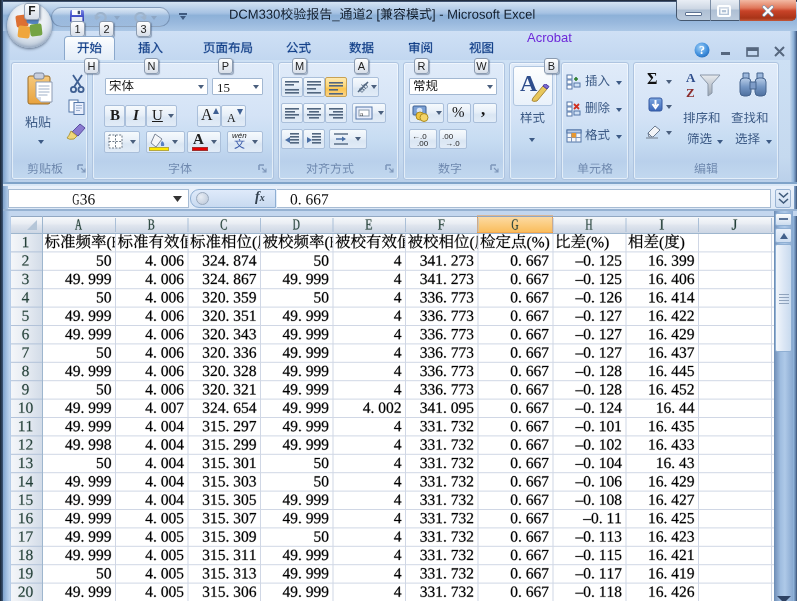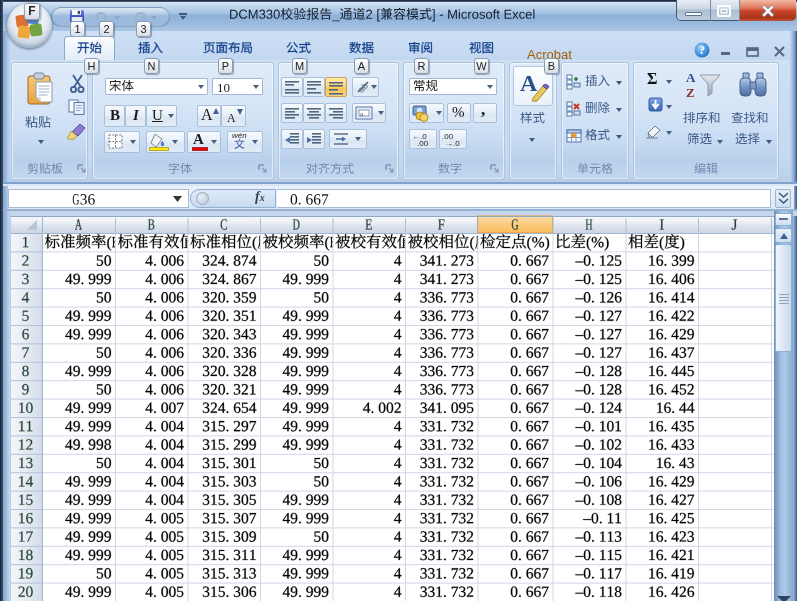--- a/index.html
+++ b/index.html
@@ -99,21 +99,21 @@
   </svg>
 <svg style="position:absolute;left:348.5px;top:42px" width="27" height="16" viewBox="0 0 27 16">
     <path fill="#15428b" d="M0.9 6.2H5.7V7H0.9ZM0.6 2H6.6V2.8H0.6ZM5.5 -0.1 6.3 0.3Q6.1 0.7 5.8 1.1Q5.5 1.6 5.2 1.9L4.6 1.6Q4.8 1.4 4.9 1.1Q5.1 0.8 5.3 0.5Q5.4 0.2 5.5 -0.1ZM3.2 -0.3H4.1V5.2H3.2ZM1.1 0.3 1.8 0Q2 0.4 2.3 0.8Q2.5 1.3 2.6 1.6L1.9 1.9Q1.8 1.6 1.6 1.1Q1.3 0.7 1.1 0.3ZM3.2 2.3 3.9 2.7Q3.6 3.2 3.1 3.8Q2.6 4.3 2.1 4.7Q1.5 5.2 1 5.5Q0.9 5.3 0.8 5.1Q0.6 4.9 0.5 4.8Q1 4.5 1.5 4.2Q2.1 3.8 2.5 3.3Q3 2.8 3.2 2.3ZM4 2.6Q4.1 2.7 4.5 2.9Q4.8 3.1 5.2 3.3Q5.5 3.6 5.8 3.8Q6.2 4 6.3 4.1L5.8 4.8Q5.6 4.6 5.3 4.4Q5 4.1 4.7 3.9Q4.3 3.6 4 3.4Q3.7 3.2 3.5 3ZM7.6 2.1H11.8V3H7.6ZM7.9 -0.2 8.7 -0.1Q8.5 1.1 8.3 2.2Q8 3.4 7.6 4.3Q7.2 5.3 6.7 6Q6.7 5.9 6.5 5.8Q6.4 5.7 6.3 5.6Q6.1 5.5 6 5.4Q6.5 4.8 6.9 3.9Q7.2 3 7.5 1.9Q7.7 0.9 7.9 -0.2ZM10.2 2.6 11 2.7Q10.8 4.8 10.2 6.4Q9.6 8.1 8.6 9.2Q7.7 10.4 6.2 11.2Q6.1 11.1 6 11Q5.9 10.8 5.8 10.7Q5.7 10.6 5.6 10.5Q7.1 9.8 8 8.7Q8.9 7.6 9.4 6.1Q9.9 4.6 10.2 2.6ZM8.1 2.9Q8.4 4.6 8.9 6Q9.4 7.5 10.2 8.6Q11 9.7 12.1 10.4Q12 10.5 11.8 10.7Q11.6 10.9 11.5 11.1Q10.3 10.4 9.5 9.2Q8.7 8 8.2 6.4Q7.6 4.9 7.3 3ZM1.4 8.3 2 7.7Q2.6 8 3.3 8.3Q4 8.7 4.7 9Q5.3 9.4 5.7 9.7L5.2 10.3Q4.7 10 4.1 9.6Q3.5 9.2 2.8 8.9Q2 8.5 1.4 8.3ZM5.4 6.2H5.5L5.7 6.1L6.2 6.3Q5.8 7.7 5 8.6Q4.2 9.6 3.2 10.2Q2.2 10.8 1 11.1Q0.9 10.9 0.8 10.7Q0.6 10.5 0.5 10.4Q1.6 10.1 2.6 9.6Q3.6 9.1 4.3 8.3Q5 7.4 5.4 6.3ZM1.4 8.3Q1.7 7.9 1.9 7.4Q2.2 6.9 2.5 6.4Q2.7 5.8 2.9 5.4L3.7 5.5Q3.6 6 3.3 6.6Q3 7.1 2.8 7.6Q2.5 8.1 2.2 8.5Z M17.9 0.2H24V3.5H17.9V2.7H23.1V1.1H17.9ZM17.4 0.2H18.4V4Q18.4 4.8 18.3 5.7Q18.2 6.7 18.1 7.6Q17.9 8.6 17.6 9.5Q17.3 10.4 16.8 11.2Q16.7 11.1 16.6 11Q16.4 10.9 16.3 10.8Q16.1 10.7 16 10.7Q16.5 9.9 16.8 9.1Q17.1 8.3 17.2 7.4Q17.4 6.5 17.4 5.6Q17.4 4.8 17.4 4ZM17.9 4.9H24.5V5.7H17.9ZM18.9 9.9H23.6V10.7H18.9ZM20.8 3.4H21.7V7.6H20.8ZM18.5 7.2H24.1V11.2H23.2V8H19.4V11.2H18.5ZM12.9 6.3Q13.6 6.1 14.6 5.8Q15.7 5.5 16.8 5.2L16.9 6Q15.9 6.3 14.9 6.7Q13.9 7 13.1 7.3ZM13 2.2H16.9V3.1H13ZM14.6 -0.3H15.5V10Q15.5 10.4 15.4 10.6Q15.3 10.8 15 10.9Q14.8 11.1 14.4 11.1Q14.1 11.1 13.5 11.1Q13.4 10.9 13.4 10.7Q13.3 10.4 13.2 10.2Q13.6 10.3 13.9 10.3Q14.3 10.3 14.4 10.3Q14.5 10.3 14.5 10.2Q14.6 10.2 14.6 10Z" stroke="#15428b" stroke-width="0.25"></path>
   </svg>
 <svg style="position:absolute;left:408.0px;top:42px" width="27" height="16" viewBox="0 0 27 16">
     <path fill="#15428b" d="M1 1H11.5V3.1H10.5V1.9H2V3.1H1ZM5.4 -0.1 6.3 -0.4Q6.5 -0.1 6.7 0.3Q6.9 0.7 7 1L6 1.3Q5.9 1 5.7 0.6Q5.6 0.2 5.4 -0.1ZM1.8 3.6H10.7V9.5H9.7V4.4H2.7V9.5H1.8ZM2.4 5.8H10.2V6.6H2.4ZM2.4 8H10.3V8.8H2.4ZM5.8 2.3H6.7V11.2H5.8Z M16.8 4.6V6.1H20.6V4.6ZM16 3.9H21.5V6.9H16ZM17.4 6.6H18.3Q18.2 7.5 17.9 8.2Q17.7 8.9 17.2 9.5Q16.6 10 15.7 10.4Q15.7 10.3 15.6 10.1Q15.5 10 15.4 9.9Q15.3 9.7 15.2 9.7Q16 9.4 16.5 8.9Q16.9 8.5 17.1 7.9Q17.3 7.4 17.4 6.6ZM20.2 1.8 21.1 2.1Q20.8 2.6 20.4 3.2Q20.1 3.8 19.8 4.2L19 4Q19.2 3.7 19.4 3.3Q19.6 2.9 19.9 2.5Q20.1 2.1 20.2 1.8ZM16.5 2.2 17.2 1.9Q17.5 2.2 17.8 2.7Q18.1 3.2 18.2 3.5L17.5 3.9Q17.3 3.6 17.1 3.1Q16.8 2.6 16.5 2.2ZM23 0.4H23.9V10Q23.9 10.4 23.8 10.6Q23.7 10.8 23.4 11Q23.2 11.1 22.8 11.1Q22.4 11.1 21.8 11.1Q21.7 10.9 21.7 10.7Q21.6 10.4 21.5 10.3Q21.9 10.3 22.3 10.3Q22.6 10.3 22.7 10.3Q22.9 10.3 22.9 10.2Q23 10.2 23 10ZM13.6 2.5H14.6V11.2H13.6ZM13.8 0.3 14.5 -0.1Q14.8 0.1 15.1 0.4Q15.4 0.7 15.6 1Q15.9 1.3 16 1.5L15.3 2.1Q15.1 1.8 14.9 1.5Q14.7 1.2 14.4 0.9Q14.1 0.6 13.8 0.3ZM16.9 0.4H23.5V1.2H16.9ZM19.2 6.6H20V9Q20 9.2 20 9.2Q20.1 9.3 20.3 9.3Q20.4 9.3 20.6 9.3Q20.8 9.3 21 9.3Q21.2 9.3 21.2 9.3Q21.4 9.3 21.4 9.2Q21.5 9.1 21.5 8.9Q21.6 8.7 21.6 8.2Q21.7 8.3 21.9 8.4Q22.1 8.5 22.3 8.5Q22.3 9.1 22.2 9.4Q22.1 9.8 21.9 9.9Q21.7 10 21.3 10Q21.3 10 21.1 10Q21 10 20.8 10Q20.6 10 20.4 10Q20.3 10 20.2 10Q19.8 10 19.6 9.9Q19.3 9.8 19.2 9.6Q19.2 9.4 19.2 9Z" stroke="#15428b" stroke-width="0.25"></path>
   </svg>
 <svg style="position:absolute;left:469.0px;top:42px" width="27" height="16" viewBox="0 0 27 16">
     <path fill="#15428b" d="M5.6 0.3H11.3V7H10.4V1.1H6.5V7H5.6ZM8.4 6.8H9.3V9.9Q9.3 10.1 9.4 10.2Q9.5 10.3 9.7 10.3H10.7Q10.9 10.3 11.1 10.1Q11.2 10 11.2 9.5Q11.3 9.1 11.3 8.2Q11.5 8.3 11.7 8.4Q11.9 8.5 12.1 8.5Q12 9.5 11.9 10.1Q11.8 10.6 11.5 10.8Q11.3 11 10.7 11H9.6Q8.9 11 8.7 10.8Q8.4 10.6 8.4 9.9ZM8 2.1H8.9V4.5Q8.9 5.4 8.7 6.3Q8.6 7.1 8.2 8Q7.8 8.9 7 9.7Q6.3 10.6 5 11.2Q5 11.1 4.9 11Q4.8 10.8 4.6 10.7Q4.5 10.6 4.4 10.5Q5.6 9.9 6.3 9.2Q7 8.4 7.4 7.6Q7.7 6.8 7.9 6.1Q8 5.3 8 4.5ZM0.8 1.8H4.4V2.7H0.8ZM2.4 5.5 3.3 4.5V11.2H2.4ZM3.3 4.7Q3.4 4.8 3.7 5.1Q3.9 5.4 4.2 5.7Q4.5 6 4.7 6.3Q5 6.6 5.1 6.7L4.5 7.5Q4.3 7.3 4.1 6.9Q3.9 6.6 3.6 6.3Q3.4 5.9 3.1 5.6Q2.9 5.3 2.7 5.1ZM4.1 1.8H4.3L4.5 1.8L5 2.2Q4.6 3.3 3.9 4.3Q3.3 5.3 2.5 6.2Q1.7 7.1 0.9 7.7Q0.9 7.5 0.8 7.3Q0.7 7.2 0.6 7Q0.6 6.8 0.5 6.7Q1.2 6.2 1.9 5.5Q2.6 4.7 3.2 3.8Q3.8 3 4.1 2ZM1.9 0.1 2.6 -0.3Q3 0.1 3.3 0.5Q3.7 1 3.8 1.3L3.1 1.8Q2.9 1.4 2.6 1Q2.3 0.5 1.9 0.1Z M13.5 0.2H24V11.2H23V1.1H14.5V11.2H13.5ZM14.1 9.8H23.6V10.7H14.1ZM17.2 6.7 17.6 6.1Q18.1 6.2 18.6 6.4Q19.2 6.6 19.7 6.7Q20.2 6.9 20.6 7.1L20.2 7.7Q19.8 7.5 19.3 7.3Q18.8 7.2 18.2 7Q17.7 6.8 17.2 6.7ZM17.7 1.4 18.5 1.6Q18.1 2.2 17.6 2.7Q17.1 3.3 16.6 3.7Q16.1 4.2 15.6 4.5Q15.5 4.5 15.4 4.4Q15.3 4.3 15.1 4.2Q15 4 14.9 4Q15.7 3.5 16.5 2.8Q17.2 2.1 17.7 1.4ZM21 2.3H21.2L21.3 2.3L21.9 2.6Q21.4 3.4 20.6 4Q19.9 4.7 19 5.2Q18 5.7 17.1 6.1Q16.1 6.4 15.1 6.6Q15.1 6.5 15 6.4Q14.9 6.2 14.8 6.1Q14.8 6 14.7 5.9Q15.6 5.7 16.5 5.4Q17.5 5.1 18.4 4.6Q19.2 4.2 19.9 3.7Q20.6 3.1 21 2.5ZM17.1 3Q17.7 3.7 18.6 4.2Q19.5 4.8 20.6 5.2Q21.7 5.6 22.8 5.8Q22.7 5.9 22.5 6.1Q22.3 6.3 22.3 6.5Q21.1 6.2 20 5.8Q18.9 5.3 18 4.7Q17 4.1 16.4 3.4ZM17.4 2.3H21.3V3.1H16.9ZM15.9 8.3 16.4 7.7Q17 7.7 17.7 7.9Q18.4 8 19.1 8.1Q19.8 8.3 20.4 8.4Q21 8.6 21.4 8.7L21 9.4Q20.4 9.2 19.6 9Q18.7 8.8 17.8 8.6Q16.8 8.4 15.9 8.3Z" stroke="#15428b" stroke-width="0.25"></path>
   </svg>
-<div style="position:absolute;left:527px;top:47px;color:#a16207;font:13px 'Liberation Sans',sans-serif">Acrobat</div>
+<div style="position:absolute;left:527px;top:30px;color:#6d28d9;font:13px 'Liberation Sans',sans-serif">Acrobat</div>
 <svg style="position:absolute;left:694px;top:42px" width="16" height="16" viewBox="0 0 16 16">
     <circle cx="8" cy="8" r="7.5" fill="url(#hlp)"></circle>
     <text x="8" y="12" text-anchor="middle" font-family="Liberation Serif" font-size="12" font-weight="bold" fill="#fff">?</text>
   </svg>
 <div style="position:absolute;left:721px;top:52px;width:9px;height:3px;background:#56677e"></div>
 <svg style="position:absolute;left:746px;top:47px" width="13" height="10" viewBox="0 0 13 10">
     <rect x="1" y="1" width="11" height="8" fill="none" stroke="#56677e" stroke-width="1.6"></rect>
     <rect x="1" y="1" width="11" height="3" fill="#56677e"></rect>
   </svg>
 <svg style="position:absolute;left:773px;top:46px" width="13" height="11" viewBox="0 0 13 11">
@@ -171,21 +171,21 @@
 <svg style="position:absolute;left:258px;top:164px" width="10" height="10" viewBox="0 0 10 10">
     <path d="M1 1 h5 M1 1 v5" stroke="#7e97ba" stroke-width="1.5" fill="none"></path>
     <path d="M4 4 l4 4 M8 4.5 v3.5 h-3.5" stroke="#7e97ba" stroke-width="1.1" fill="none"></path>
   </svg>
 <div style="position:absolute;left:105px;top:78px;width:103px;height:17px;background:#fff;border:1px solid #a3b8d2;border-radius:1px"></div>
 <svg style="position:absolute;left:109px;top:80px" width="27" height="16" viewBox="0 0 27 16">
     <path fill="#1c1c1c" d="M0.9 4.7H11.6V5.6H0.9ZM5.8 2.7H6.7V11.2H5.8ZM5.3 5.1 6.1 5.4Q5.5 6.5 4.7 7.5Q3.9 8.5 3 9.3Q2.1 10.1 1.1 10.7Q1 10.5 0.9 10.4Q0.8 10.2 0.7 10.1Q0.5 10 0.4 9.9Q1.1 9.5 1.8 9Q2.5 8.5 3.2 7.9Q3.8 7.2 4.3 6.5Q4.9 5.8 5.3 5.1ZM7.2 5.2Q7.6 5.8 8.1 6.5Q8.7 7.2 9.3 7.8Q10 8.4 10.7 8.9Q11.4 9.4 12.1 9.7Q12 9.8 11.8 10Q11.7 10.1 11.6 10.3Q11.5 10.4 11.4 10.6Q10.7 10.2 10 9.6Q9.3 9.1 8.6 8.4Q7.9 7.7 7.4 7Q6.8 6.2 6.4 5.5ZM1 1.1H11.5V3.8H10.5V2H2V3.8H1ZM5.4 -0.1 6.3 -0.3Q6.6 0.1 6.8 0.5Q7 1 7.1 1.4L6.2 1.7Q6.1 1.3 5.8 0.8Q5.6 0.3 5.4 -0.1Z M15.6 -0.3 16.5 0Q16.2 1.1 15.7 2.1Q15.2 3.1 14.6 4Q14 5 13.4 5.7Q13.4 5.6 13.3 5.4Q13.2 5.2 13.1 5Q13 4.8 12.9 4.7Q13.4 4.1 14 3.3Q14.5 2.5 14.9 1.6Q15.3 0.7 15.6 -0.3ZM14.5 3 15.4 2.1 15.4 2.1V11.2H14.5ZM19.8 -0.3H20.7V11.1H19.8ZM16.2 2.2H24.4V3.1H16.2ZM17.7 8H22.7V8.9H17.7ZM21.1 2.7Q21.5 3.8 22 4.9Q22.6 6 23.3 6.9Q23.9 7.8 24.7 8.4Q24.5 8.5 24.3 8.8Q24.1 9 24 9.2Q23.2 8.5 22.6 7.5Q21.9 6.5 21.3 5.3Q20.8 4.1 20.4 2.9ZM19.4 2.6 20.1 2.8Q19.7 4.1 19.1 5.3Q18.5 6.5 17.9 7.5Q17.2 8.5 16.4 9.2Q16.3 9.1 16.2 8.9Q16.1 8.8 16 8.7Q15.8 8.5 15.7 8.5Q16.5 7.9 17.2 6.9Q17.9 6 18.4 4.9Q19 3.8 19.4 2.6Z"></path>
   </svg>
 <div style="position:absolute;left:198px;top:85px;width:0;height:0;border-left:3px solid transparent;border-right:3px solid transparent;border-top:4px solid #4a5f7d"></div>
 <div style="position:absolute;left:212px;top:78px;width:51px;height:17px;background:#fff;border:1px solid #a3b8d2;border-radius:1px"></div>
-<div style="position:absolute;left:217px;top:80px;color:#1c1c1c;font:13px 'Liberation Serif',serif">10</div>
+<div style="position:absolute;left:217px;top:80px;color:#1c1c1c;font:13px 'Liberation Serif',serif">15</div>
 <div style="position:absolute;left:253px;top:85px;width:0;height:0;border-left:3px solid transparent;border-right:3px solid transparent;border-top:4px solid #4a5f7d"></div>
 <div style="position:absolute;left:104px;top:105px;width:21px;height:22px;background:linear-gradient(#f6fafd,#e7eff8 45%,#dae6f3 60%,#e2ecf7);border:1px solid #aabfda;border-radius:2px"></div>
 <div style="position:absolute;left:125px;top:105px;width:21px;height:22px;background:linear-gradient(#f6fafd,#e7eff8 45%,#dae6f3 60%,#e2ecf7);border:1px solid #aabfda;border-radius:2px"></div>
 <div style="position:absolute;left:146px;top:105px;width:31px;height:22px;background:linear-gradient(#f6fafd,#e7eff8 45%,#dae6f3 60%,#e2ecf7);border:1px solid #aabfda;border-radius:2px"></div>
 <div style="position:absolute;left:110px;top:107px;font:bold 15px 'Liberation Serif',serif;color:#1a1a1a">B</div>
 <div style="position:absolute;left:133px;top:107px;font:italic bold 15px 'Liberation Serif',serif;color:#1a1a1a">I</div>
 <div style="position:absolute;left:152px;top:107px;font:15px 'Liberation Serif',serif;color:#1a1a1a;text-decoration:underline">U</div>
 <div style="position:absolute;left:168px;top:114px;width:0;height:0;border-left:3px solid transparent;border-right:3px solid transparent;border-top:4px solid #4a5f7d"></div>
 <div style="position:absolute;left:197px;top:105px;width:24px;height:22px;background:linear-gradient(#f6fafd,#e7eff8 45%,#dae6f3 60%,#e2ecf7);border:1px solid #aabfda;border-radius:2px"></div>
 <div style="position:absolute;left:221px;top:105px;width:25px;height:22px;background:linear-gradient(#f6fafd,#e7eff8 45%,#dae6f3 60%,#e2ecf7);border:1px solid #aabfda;border-radius:2px"></div>

